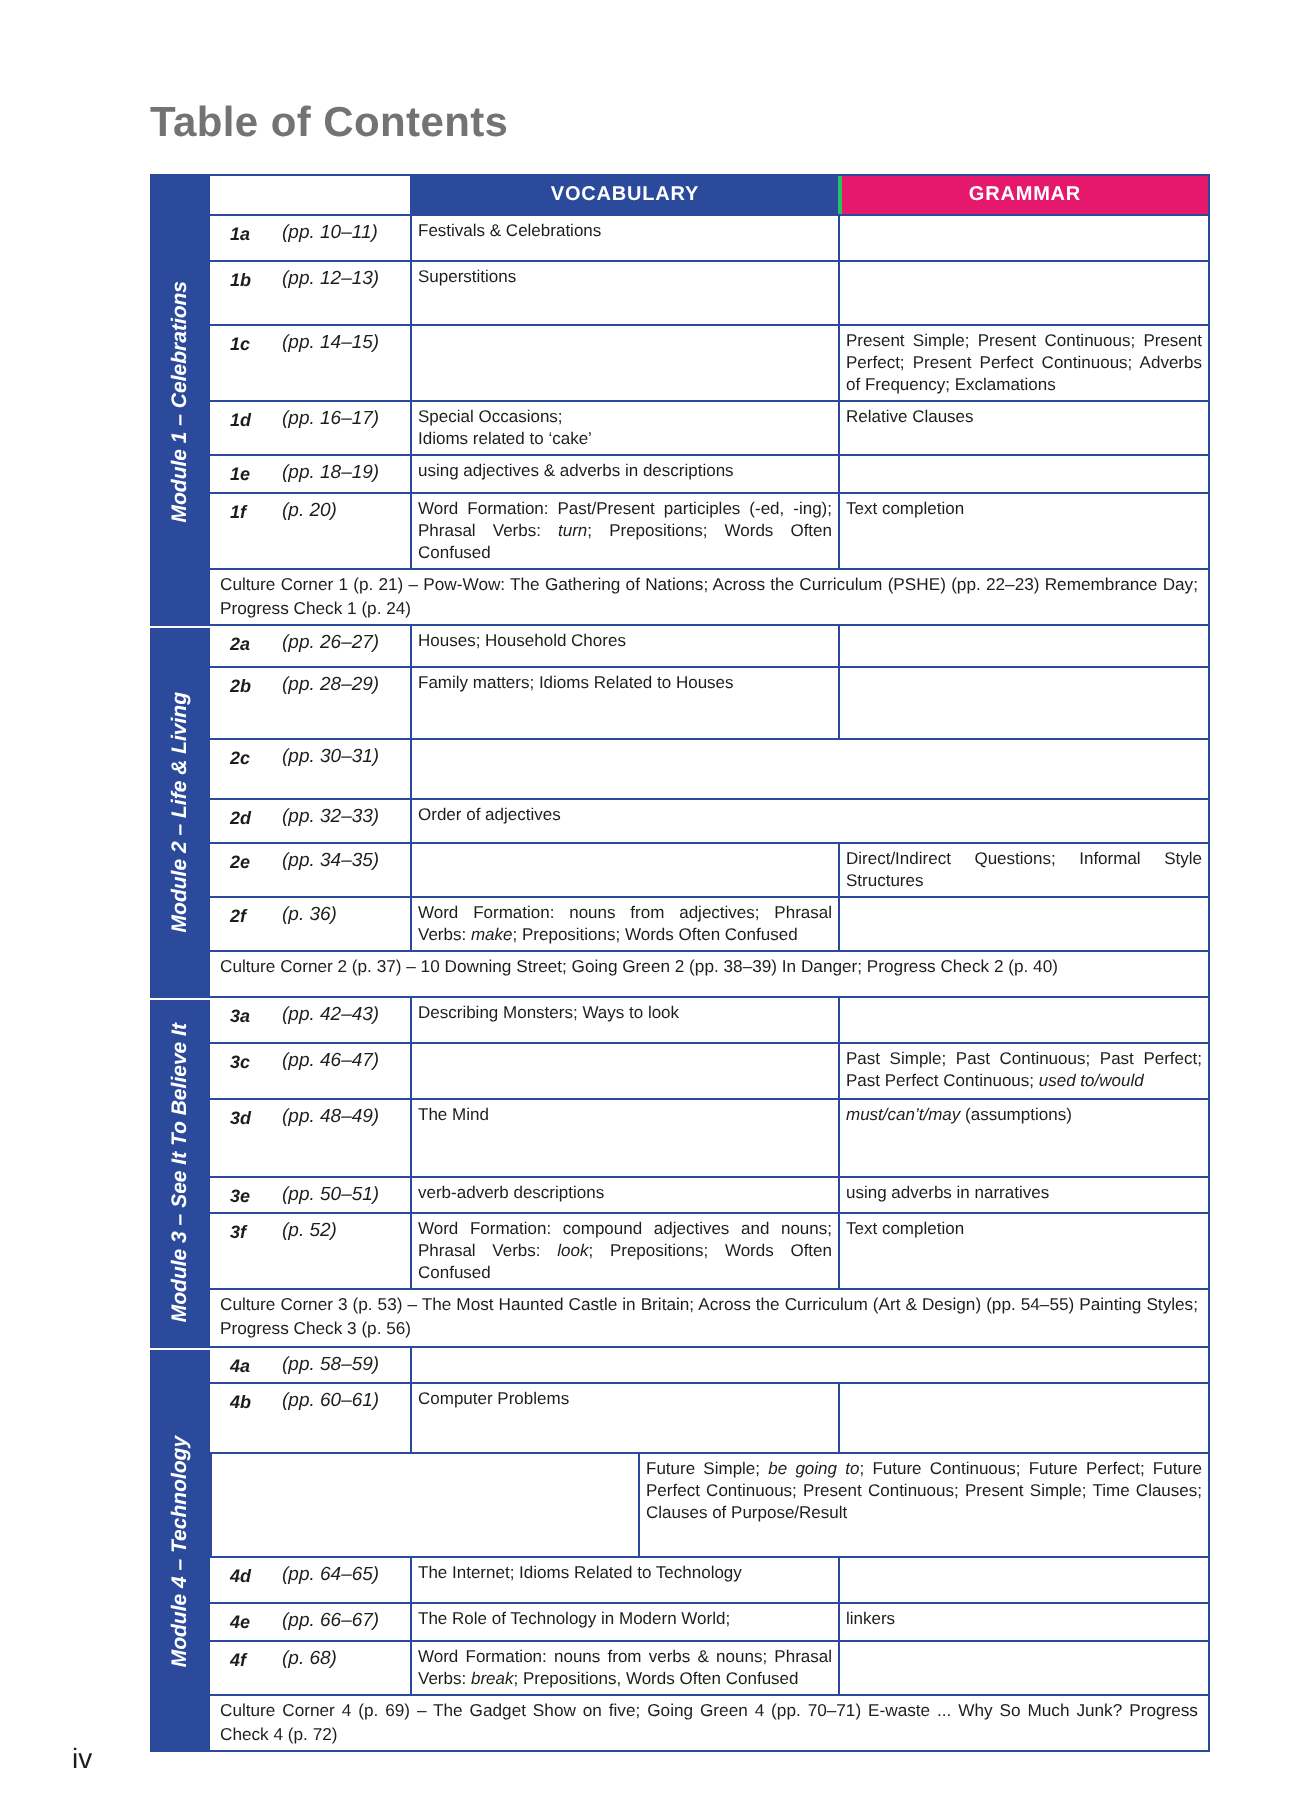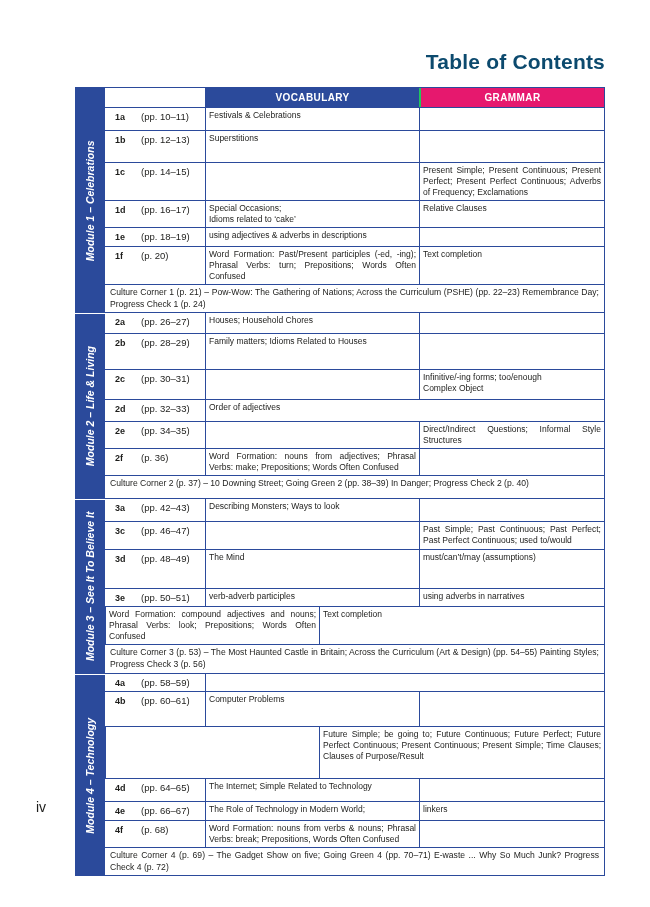--- a/index.html
+++ b/index.html
@@ -4,67 +4,67 @@
 <style>
   :root{
     --blue:#2b4a9b;
     --pink:#e6186e;
     --ink:#1d1d1b;
   }
   html,body{margin:0;padding:0;background:#fff;}
   body{width:650px;height:907px;font-family:"Liberation Sans",sans-serif;color:var(--ink);}
   .page{position:relative;width:650px;height:907px;background:#fff;overflow:hidden;}
 
-  .title{position:absolute;top:50px;left:75px;width:530px;text-align:right;
-         font-size:21px;font-weight:700;color:#0c4a6e;letter-spacing:0.2px;}
+  .title{position:absolute;top:50px;left:75px;width:530px;text-align:left;
+         font-size:21px;font-weight:700;color:#737373;letter-spacing:0.2px;}
 
   .toc{position:absolute;left:75px;top:87px;width:530px;border-top:1.5px solid var(--blue);}
 
   .module{display:flex;}
   .sidebar{width:30px;flex:none;background:var(--blue);position:relative;}
   .module + .module .sidebar{border-top:1.5px solid #fff;box-sizing:border-box;}
   .sidebar-label{position:absolute;inset:0;display:flex;align-items:center;justify-content:center;
                  writing-mode:vertical-rl;transform:rotate(180deg);
                  color:#fff;font-weight:700;font-style:italic;font-size:10.5px;white-space:nowrap;}
 
   .module-body{flex:1;display:flex;flex-direction:column;border-right:1px solid var(--blue);min-width:0;}
   .row{display:flex;border-bottom:1px solid var(--blue);box-sizing:border-box;align-items:stretch;}
   .cell{box-sizing:border-box;padding:2px 3px;font-size:8.5px;line-height:1.3;min-width:0;}
-  .cell-unit{width:100px;flex:none;display:flex;align-items:flex-start;padding:3px 2px 2px 10px;}
+  .cell-unit{width:100px;flex:none;display:flex;align-items:flex-start;padding:3px 2px 2px 10px;font-style:italic;}
   .unit-code{font-weight:700;font-size:9px;width:26px;flex:none;padding-top:1px;}
   .unit-pages{font-size:9.5px;}
   .cell-vocab{width:214px;flex:none;border-left:1px solid var(--blue);text-align:justify;}
   .cell-grammar{flex:1;border-left:1px solid var(--blue);text-align:justify;}
 
   .row-header{min-height:20px;}
   .row-header .cell{padding:0;}
   .hcell{display:flex;align-items:center;justify-content:center;
          font-weight:700;font-size:10px;color:#fff;letter-spacing:0.4px;}
   .hcell-vocab{background:var(--blue);}
   .hcell-grammar{background:var(--pink);border-left:2px solid #22c55e;}
 
   .row-footer{display:block;border-bottom:1px solid var(--blue);box-sizing:border-box;
               padding:2px 5px;font-size:8.6px;line-height:1.35;text-align:justify;}
   .module:nth-child(1) .row-footer{min-height:26px;}
   .module:nth-child(2) .row-footer{min-height:23px;}
   .module:nth-child(3) .row-footer{min-height:24px;}
   .module:nth-child(4) .row-footer{min-height:25px;}
 
   .b{font-weight:400;}
-  .i{}
+  .i{font-style:italic;}
 
   [data-unit="1a"]{min-height:23px}[data-unit="1b"]{min-height:32px}[data-unit="1c"]{min-height:37px}
   [data-unit="1d"]{min-height:27px}[data-unit="1e"]{min-height:14px}[data-unit="1f"]{min-height:26px}
   [data-unit="2a"]{min-height:21px}[data-unit="2b"]{min-height:36px}[data-unit="2c"]{min-height:30px}
   [data-unit="2d"]{min-height:22px}[data-unit="2e"]{min-height:22px}[data-unit="2f"]{min-height:25px}
   [data-unit="3a"]{min-height:23px}[data-unit="3b"]{min-height:32px}[data-unit="3c"]{min-height:21px}
   [data-unit="3d"]{min-height:39px}[data-unit="3e"]{min-height:15px}[data-unit="3f"]{min-height:24px}
   [data-unit="4a"]{min-height:15px}[data-unit="4b"]{min-height:35px}[data-unit="4c"]{min-height:52px}
   [data-unit="4d"]{min-height:23px}[data-unit="4e"]{min-height:15px}[data-unit="4f"]{min-height:23px}
-  .page-number{position:absolute;left:36px;top:799px;font-size:14px;color:var(--ink);}
+  .page-number{position:absolute;left:36px;top:871px;font-size:14px;color:var(--ink);}
 </style>
 </head>
 <body>
 
 <div class="page">
   <div class="title">Table of Contents</div>
 
   <div class="toc">
     <div id="modules">
   <div class="module">
@@ -160,21 +160,20 @@
     <div class="cell cell-vocab"><span>Family matters; Idioms Related to Houses</span></div>
     <div class="cell cell-grammar"></div>
   </div>
 
   <div class="row" data-unit="2c">
     <div class="cell cell-unit">
       <span class="unit-code">2c</span>
       <span class="unit-pages">(pp. 30–31)</span>
     </div>
     <div class="cell cell-vocab"></div>
-    <div class="cell cell-grammar"><span>Infinitive/-ing forms; </span><span class="i">too/enough</span><br><span>Complex Object</span></div>
   </div>
 
   <div class="row" data-unit="2d">
     <div class="cell cell-unit">
       <span class="unit-code">2d</span>
       <span class="unit-pages">(pp. 32–33)</span>
     </div>
     <div class="cell cell-grammar"><span>Order of adjectives</span></div>
   </div>
 
@@ -232,25 +231,29 @@
     </div>
     <div class="cell cell-vocab"><span>The Mind</span></div>
     <div class="cell cell-grammar"><span class="i">must/can’t/may</span><span> (assumptions)</span></div>
   </div>
 
   <div class="row" data-unit="3e">
     <div class="cell cell-unit">
       <span class="unit-code">3e</span>
       <span class="unit-pages">(pp. 50–51)</span>
     </div>
-    <div class="cell cell-vocab"><span>verb-adverb participles</span></div>
+    <div class="cell cell-vocab"><span>verb-adverb descriptions</span></div>
     <div class="cell cell-grammar"><span>using adverbs in narratives</span></div>
   </div>
 
   <div class="row" data-unit="3f">
+    <div class="cell cell-unit">
+      <span class="unit-code">3f</span>
+      <span class="unit-pages">(p. 52)</span>
+    </div>
     <div class="cell cell-vocab"><span>Word Formation: compound adjectives and nouns; Phrasal Verbs: </span><span class="i">look</span><span>; Prepositions; Words Often Confused</span></div>
     <div class="cell cell-grammar"><span>Text completion</span></div>
   </div>
 </div>
       <div class="row-footer"><span class="b">Culture Corner 3</span><span> (p. 53) – The Most Haunted Castle in Britain; </span><span class="b">Across the Curriculum (Art &amp; Design)</span><span> (pp. 54–55) Painting Styles; </span><span class="b">Progress Check 3</span><span> (p. 56)</span></div>
     </div>
   </div>
 
   <div class="module">
     <div class="sidebar">
@@ -278,21 +281,21 @@
   <div class="row" data-unit="4c">
     <div class="cell cell-vocab"></div>
     <div class="cell cell-grammar"><span>Future Simple; </span><span class="i">be going to</span><span>; Future Continuous; Future Perfect; Future Perfect Continuous; Present Continuous; Present Simple; Time Clauses; Clauses of Purpose/Result</span></div>
   </div>
 
   <div class="row" data-unit="4d">
     <div class="cell cell-unit">
       <span class="unit-code">4d</span>
       <span class="unit-pages">(pp. 64–65)</span>
     </div>
-    <div class="cell cell-vocab"><span>The Internet; Simple Related to Technology</span></div>
+    <div class="cell cell-vocab"><span>The Internet; Idioms Related to Technology</span></div>
     <div class="cell cell-grammar"></div>
   </div>
 
   <div class="row" data-unit="4e">
     <div class="cell cell-unit">
       <span class="unit-code">4e</span>
       <span class="unit-pages">(pp. 66–67)</span>
     </div>
     <div class="cell cell-vocab"><span>The Role of Technology in Modern World;</span></div>
     <div class="cell cell-grammar"><span>linkers</span></div>

